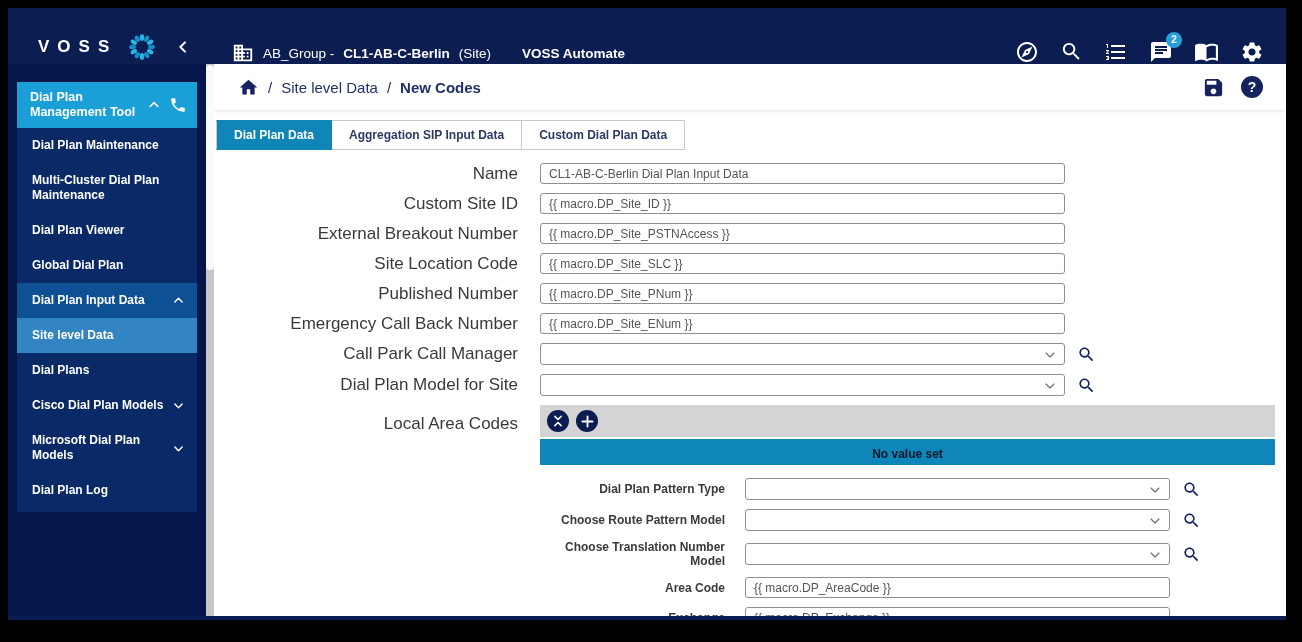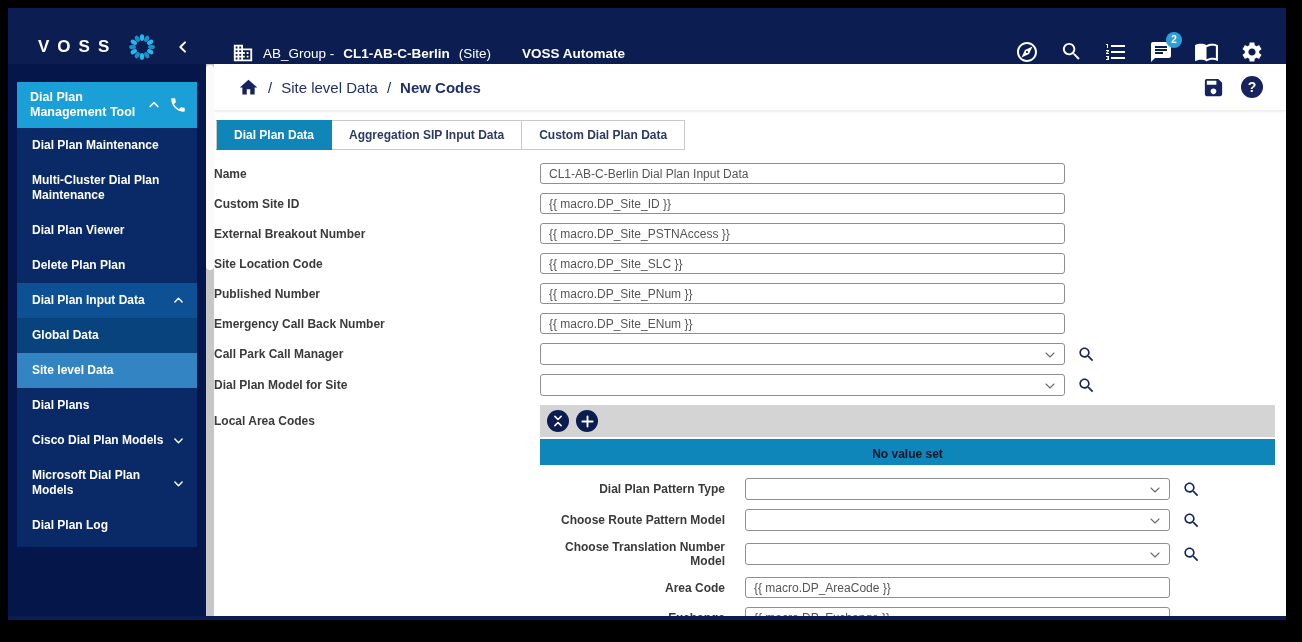--- a/index.html
+++ b/index.html
@@ -56,22 +56,22 @@
 
   .tabs { display:flex; margin-top:10px; padding-left:2px; }
   .tab { padding:7px 17px; font-size:12px; font-weight:bold; color:#2c3a64; background:#fff;
     border:1px solid #c9c9c9; border-left:none; cursor:pointer; }
   .tab:first-child { border-left:1px solid #c9c9c9; }
   .tab-active { background:#0f85b8; color:#fff; border-color:#0f85b8; }
 
   
   .form { padding-top:13px; flex:1; overflow:hidden; }
   .row { display:flex; align-items:center; margin-bottom:9px; }
-  .flabel { width:326px; padding-right:22px; font-weight:bold;
-    font-size:12px; color:#3a3a3a; flex-shrink:0; }
+  .flabel { width:326px; text-align:right; padding-right:22px; font-weight:normal;
+    font-size:17px; color:#3a3a3a; flex-shrink:0; }
   .finput { width:525px; height:21px; border:1px solid #8f8f8f; border-radius:3px;
     font-size:12px; color:#555; padding:0 8px; font-family:"Liberation Sans", sans-serif; }
   .fselect { width:525px; height:22px; border:1px solid #8f8f8f; border-radius:3px;
     position:relative; cursor:pointer; background:#fff; }
   .sel-chev { position:absolute; right:8px; top:5px; }
   .search-btn { margin-left:12px; cursor:pointer; }
 
   
   .lac-row { display:flex; align-items:flex-start; }
   .lac-label { padding-top:9px; }
@@ -183,30 +183,27 @@
         <div class="nav-item">
           <span>Dial Plan Maintenance</span>
         </div>
         <div class="nav-item">
           <span>Multi-Cluster Dial Plan Maintenance</span>
         </div>
         <div class="nav-item">
           <span>Dial Plan Viewer</span>
         </div>
         <div class="nav-item">
-          <span>Delete Plan Plan</span>
+          <span>Global Dial Plan</span>
         </div>
         <div class="nav-item nav-expanded">
           <span>Dial Plan Input Data</span>
           <svg width="13" height="11" viewBox="0 0 18 14">
             <polyline points="4,9 9,4 14,9" fill="none" stroke="#fff" stroke-width="2" stroke-linecap="round" stroke-linejoin="round"></polyline>
           </svg>
-        </div>
-        <div class="nav-item nav-shaded">
-          <span>Global Data</span>
         </div>
         <div class="nav-item nav-selected">
           <span>Site level Data</span>
         </div>
         <div class="nav-item">
           <span>Dial Plans</span>
         </div>
         <div class="nav-item">
           <span>Cisco Dial Plan Models</span>
           <svg width="13" height="11" viewBox="0 0 18 14">

